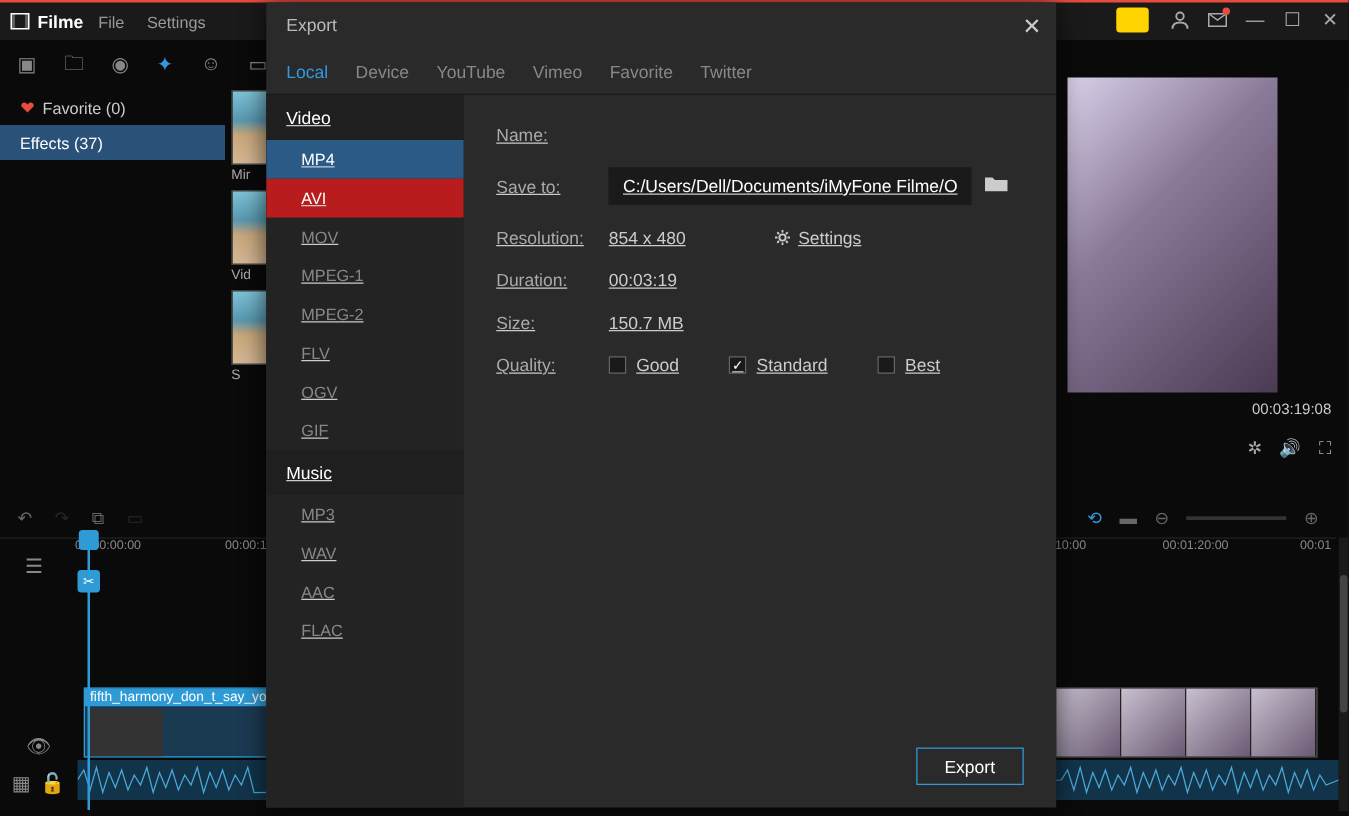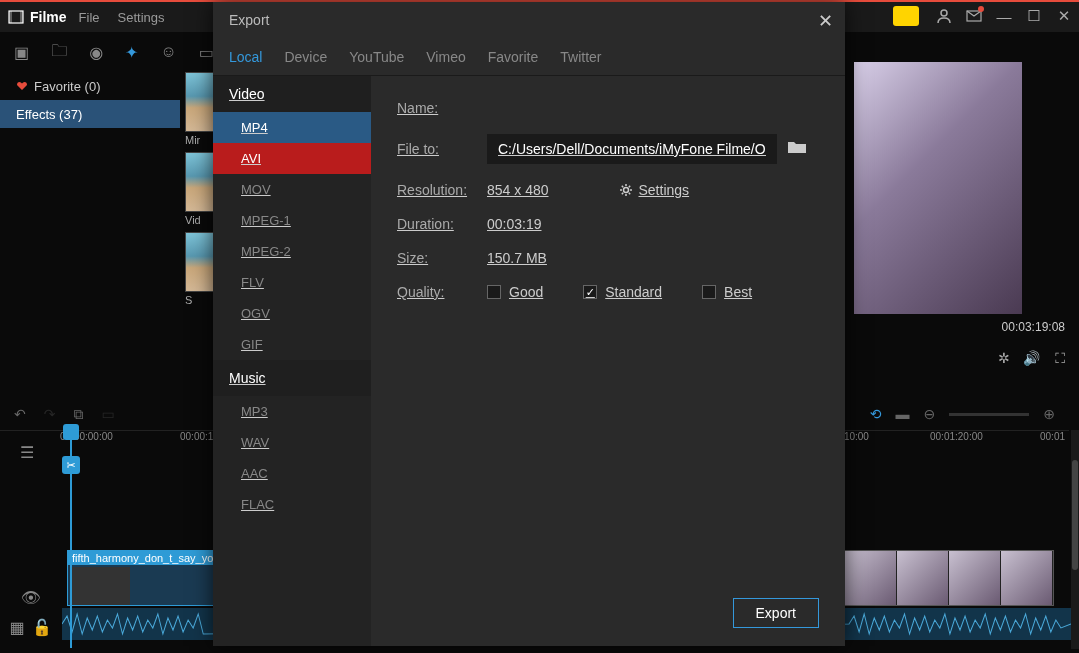--- a/index.html
+++ b/index.html
@@ -192,21 +192,21 @@
       <div class="format-item">MP3</div>
       <div class="format-item">WAV</div>
       <div class="format-item">AAC</div>
       <div class="format-item">FLAC</div>
     </div>
     <div class="form-area">
       <div class="form-row">
         <span class="form-label">Name:</span>
       </div>
       <div class="form-row">
-        <span class="form-label">File to:</span>
+        <span class="form-label">Save to:</span>
         <input class="form-input" value="C:/Users/Dell/Documents/iMyFone Filme/O..." style="">
         <span class="folder-btn"><svg width="20" height="16" viewBox="0 0 20 16">
               <path d="M1 3 L1 14 L19 14 L19 5 L9 5 L7 3 Z" fill="#ccc"></path>
             </svg></span>
       </div>
       <div class="form-row">
         <span class="form-label">Resolution:</span>
         <span class="form-value">854 x 480</span>
         <span class="settings-link">
           <svg width="14" height="14" viewBox="0 0 14 14">

